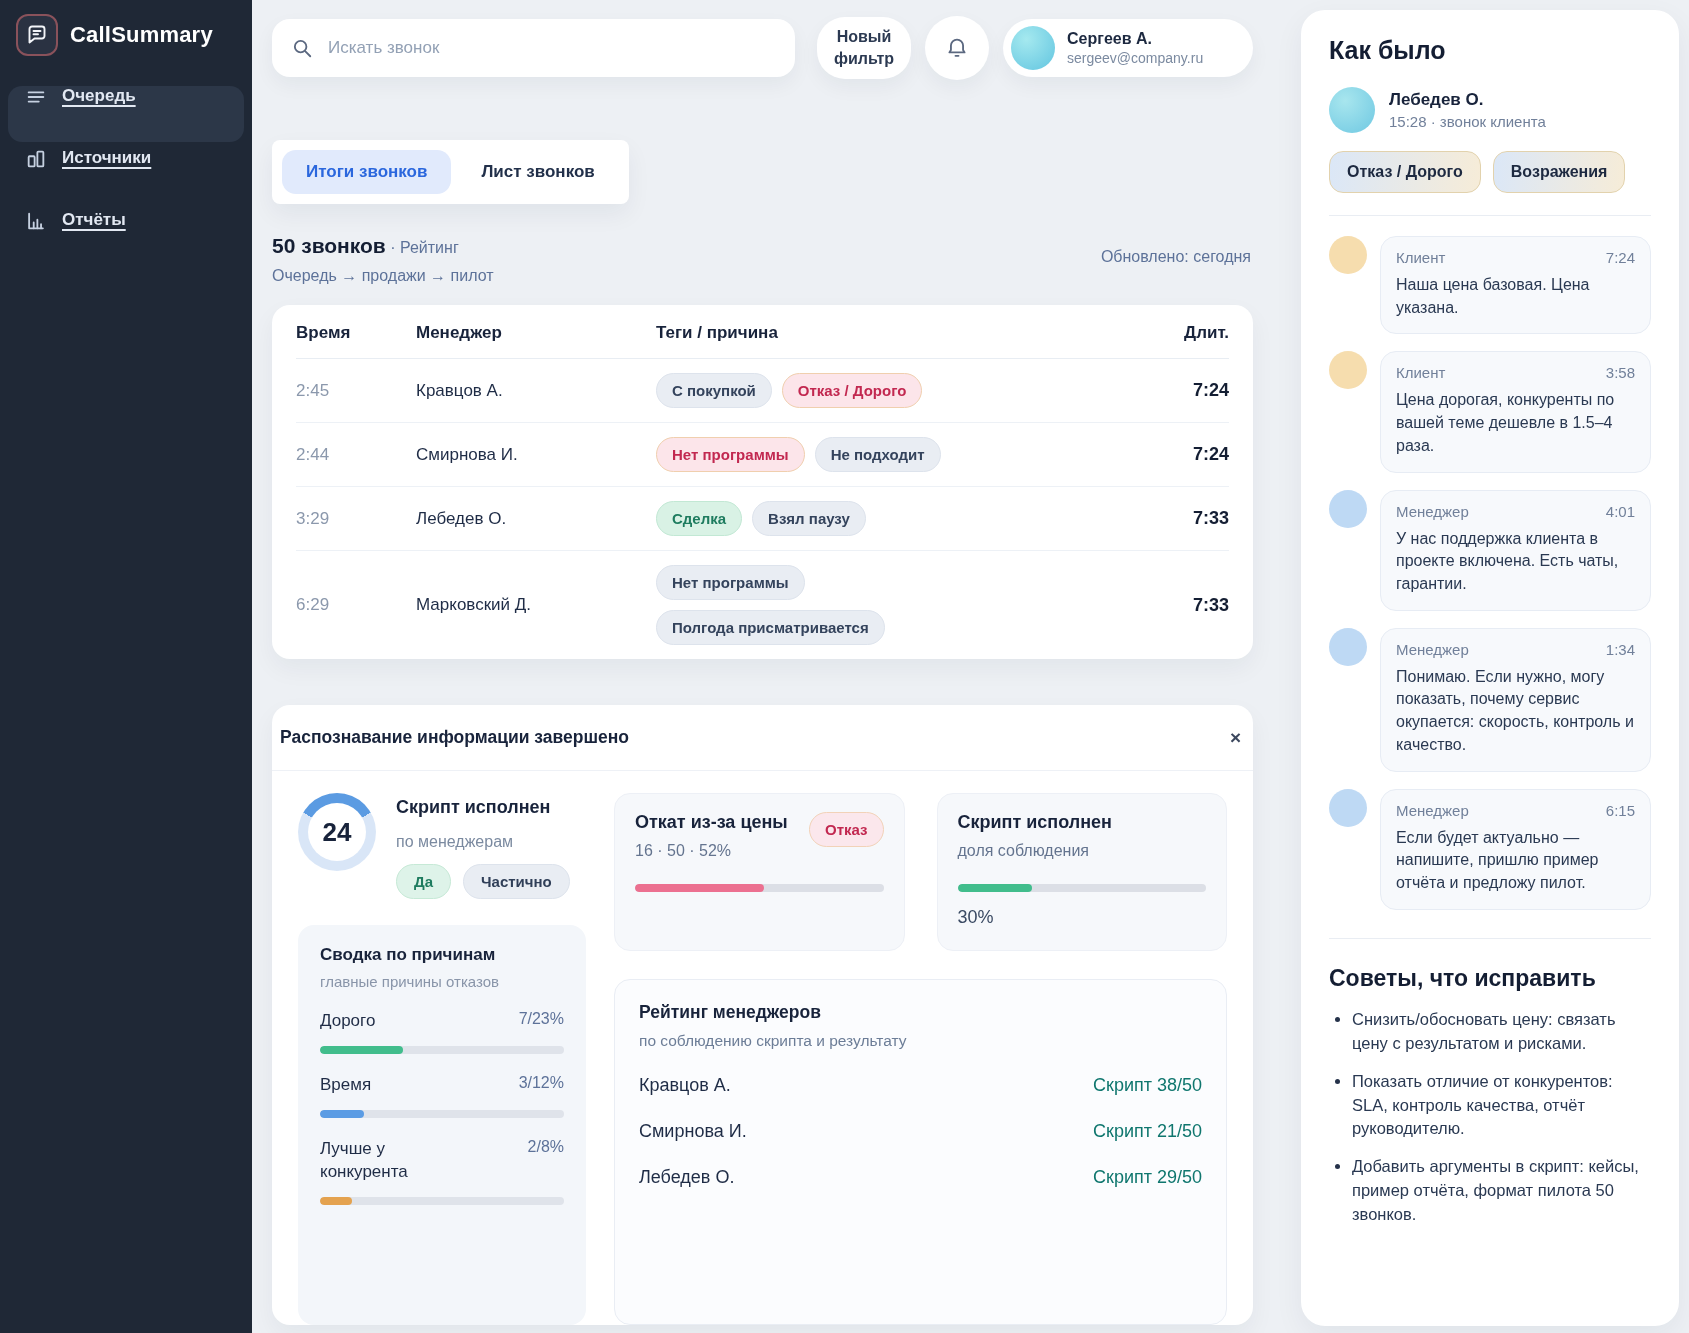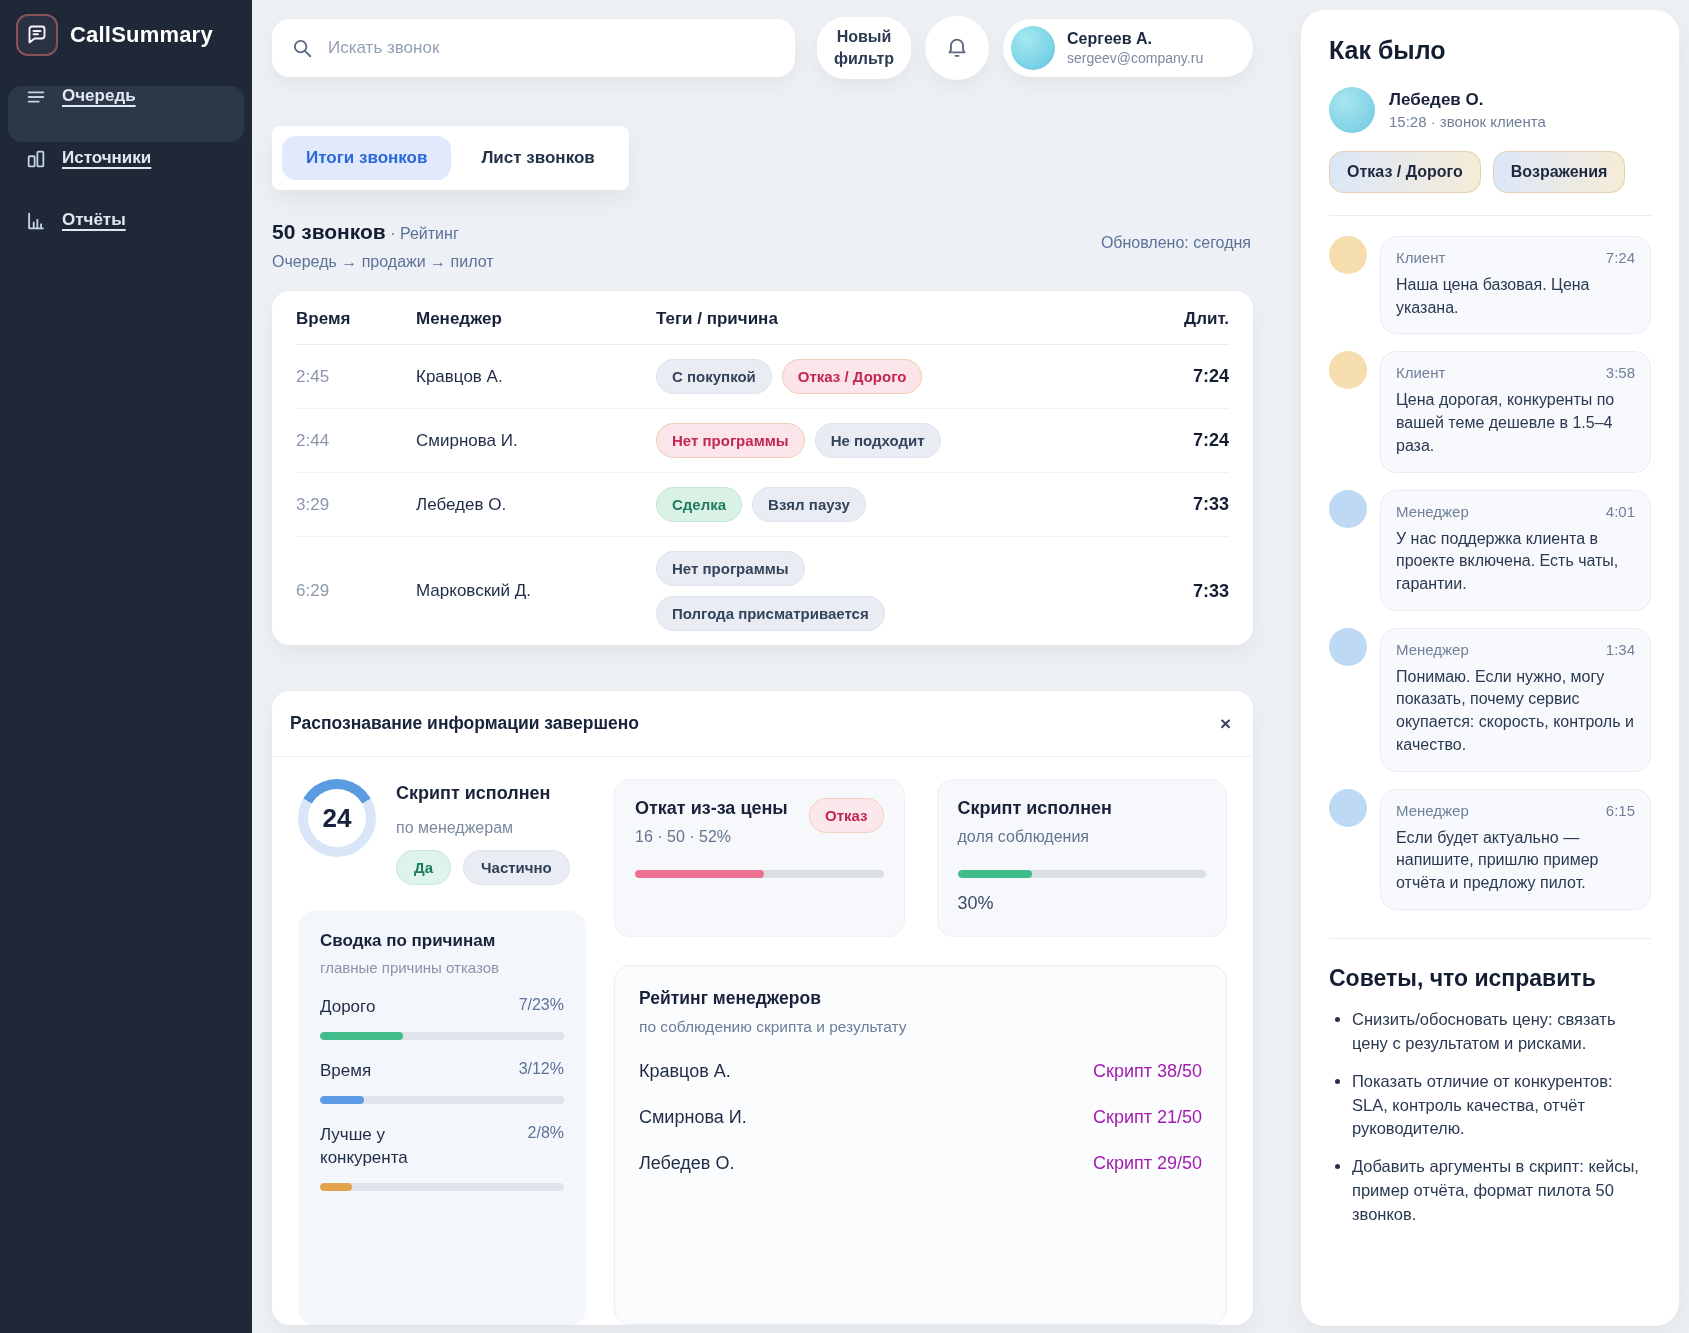--- a/index.html
+++ b/index.html
@@ -41,21 +41,21 @@
   .btn-bell{margin-left:14px;width:64px;height:64px;border-radius:50%;background:#fff;border:0;
     display:flex;align-items:center;justify-content:center;color:#5b6880;
     box-shadow:0 8px 20px rgba(23,37,63,.05);cursor:pointer}
   .user{margin-left:14px;flex:1;height:58px;background:#fff;border-radius:999px;display:flex;
     align-items:center;gap:12px;padding:7px 20px 7px 8px;box-shadow:0 8px 20px rgba(23,37,63,.05);cursor:pointer}
   .avatar{width:44px;height:44px;border-radius:50%;flex:none;
     background:radial-gradient(circle at 35% 30%,#a5e9ef,#62c5e0)}
   .user-name{font-weight:700;font-size:16px;color:#1d2940}
   .user-email{font-size:14px;color:#7b8aa0;margin-top:2px}
 
-  .tabs-card{margin-top:46px;background:#fff;border-radius:8px;display:flex;gap:6px;padding:10px;
+  .tabs-card{margin-top:60px;background:#fff;border-radius:8px;display:flex;gap:6px;padding:10px;
     width:fit-content;box-shadow:0 10px 24px rgba(23,37,63,.06)}
   .tab{padding:12px 24px;border-radius:14px;font-weight:700;font-size:17px;color:#22304a;cursor:pointer}
   .tab[data-active="true"]{background:#e1eafc;color:var(--accent)}
 
   .summary-row{display:flex;align-items:flex-start;margin-top:30px;padding-right:2px}
   .sum-line1{font-size:16px;color:#5d7299}
   .sum-count{font-size:21px;font-weight:700;color:#141e33}
   .sum-line2{margin-top:9px;font-size:16px;color:#5d7299}
   .updated{margin-left:auto;font-size:16px;color:#5d7299;margin-top:14px}
 
@@ -75,21 +75,21 @@
   .tags[data-stacked="true"]{flex-direction:column;align-items:flex-start}
   .cell-dur{font-weight:700;color:#141e33;font-size:18px}
   .tag{display:inline-flex;align-items:center;padding:8px 15px;border-radius:999px;
     font-weight:700;font-size:15px;border:1px solid transparent;white-space:nowrap}
   .tag[data-type="gray"]{background:#e9edf3;color:#34435c;border-color:#dde3ec}
   .tag[data-type="red"]{background:#fce5ea;color:var(--crimson);border-color:#f0cfae}
   .tag[data-type="green"]{background:#d9f2e5;color:#1e7c5f;border-color:#c2e8d4}
 
   .bottom-card{margin-top:46px;background:#fff;border-radius:18px;flex:1;overflow:hidden;
     display:flex;flex-direction:column;box-shadow:0 10px 24px rgba(23,37,63,.05)}
-  .bc-head{display:flex;align-items:center;justify-content:space-between;padding:21px 18px;
+  .bc-head{display:flex;align-items:center;justify-content:space-between;padding:21px 8px;
     border-bottom:1px solid #eef1f6}
   .bc-title{font-weight:700;font-size:17.5px;color:#18233b}
   .bc-close{border:0;background:transparent;color:#3c485e;font-size:19px;font-weight:700;
     cursor:pointer;line-height:1;padding:2px 4px}
   .bc-body{display:flex;gap:28px;padding:22px 26px 0;flex:1;min-height:0}
   .left-col{width:288px;flex:none;display:flex;flex-direction:column;min-height:0}
   .ring-row{display:flex;gap:20px;align-items:flex-start}
   .ring{width:78px;height:78px;border-radius:50%;flex:none;position:relative;
     background:conic-gradient(from 300deg,#5b9be2 0deg 120deg,#d9e6f7 120deg 360deg)}
   .ring-inner{position:absolute;inset:10px;border-radius:50%;background:#fff;
@@ -129,21 +129,21 @@
   .stat-fill.pink{background:var(--pink)}
   .stat-fill.green{background:var(--green)}
   .stat-value{font-size:18px;color:#3a4a63;margin-top:15px}
 
   .rating-card{margin-top:28px;background:#fbfcfe;border:1px solid #e9edf4;border-radius:16px;
     padding:22px 24px;flex:1}
   .rating-title{font-weight:700;font-size:17.5px;color:#18233b}
   .rating-sub{color:#6c7d97;font-size:15.5px;margin-top:9px}
   .rrow{display:flex;justify-content:space-between;margin-top:25px;font-size:18px}
   .rname{color:#1f2c46}
-  .rscore{color:#a21caf}
+  .rscore{color:#0f766e}
 
   
   .right-panel{width:378px;flex:none;background:#fff;border-radius:24px;margin:10px 10px 7px 48px;
     padding:26px 28px;box-shadow:0 10px 30px rgba(23,37,63,.06);overflow:hidden}
   .rp-title{font-size:25px;font-weight:700;color:#141e33}
   .person{display:flex;gap:14px;align-items:center;margin-top:22px}
   .p-avatar{width:46px;height:46px;border-radius:50%;flex:none;
     background:radial-gradient(circle at 35% 30%,#a8e6ee,#6fc8e2)}
   .p-name{font-weight:700;font-size:17px;color:#18233b}
   .p-meta{color:#71809a;font-size:15px;margin-top:3px}

